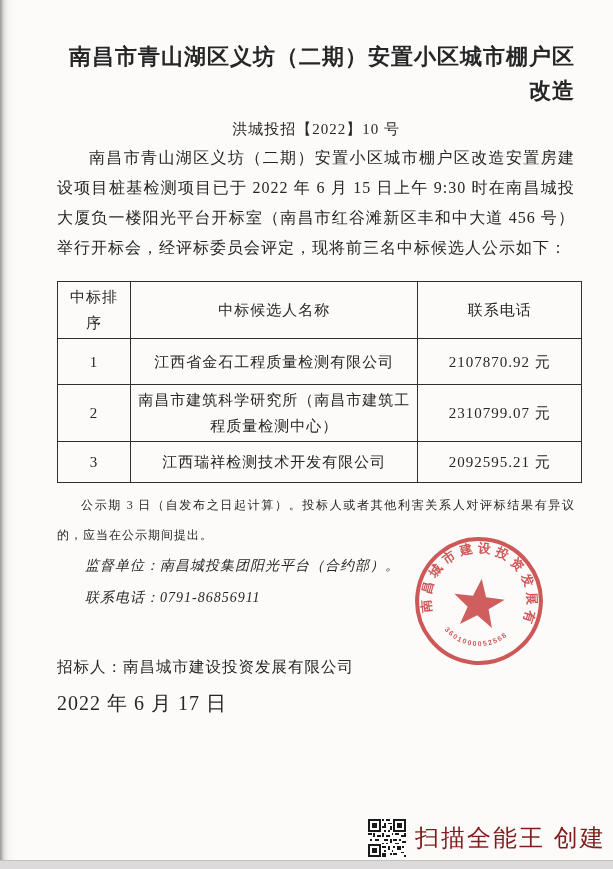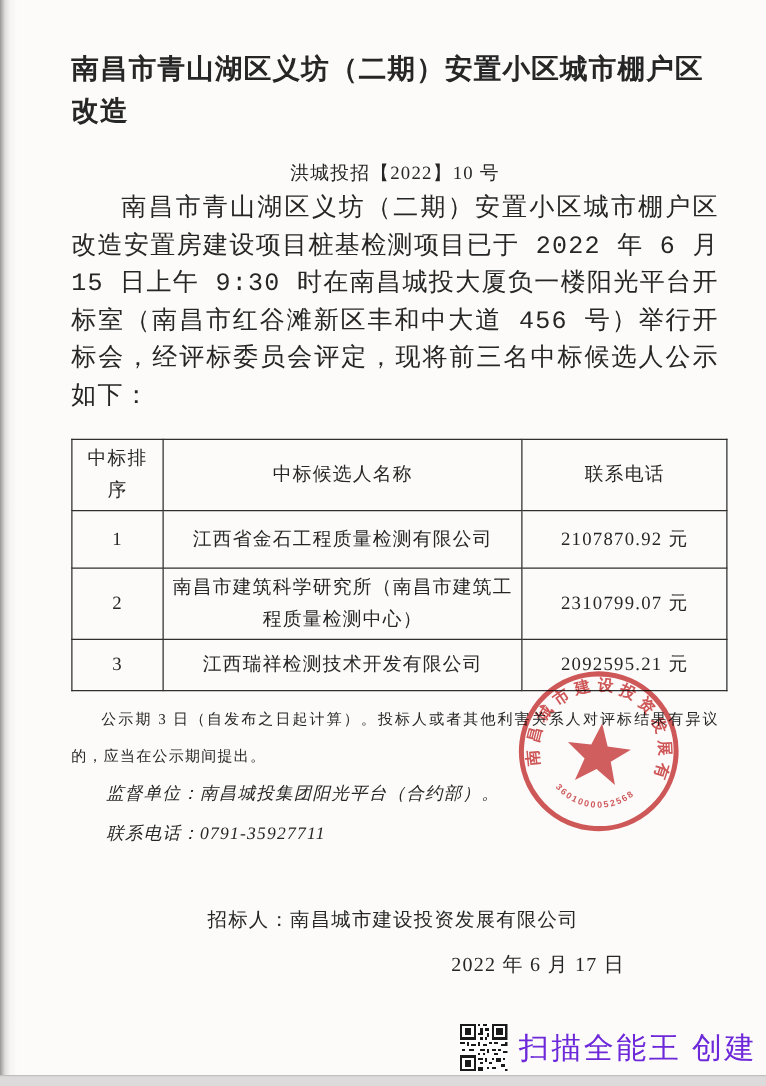--- a/index.html
+++ b/index.html
@@ -20,32 +20,32 @@
   }
   .edge-bottom{
     position:absolute;left:0;right:0;bottom:0;height:8px;
     background:#dcdada;border-top:1px solid #c3bfbf;
     pointer-events:none;
   }
   .content{
     position:absolute;left:57px;top:40px;width:518px;
   }
   .title{
-    text-align:left;font-weight:700;font-size:22px;line-height:34px;
+    text-align:right;font-weight:700;font-size:22px;line-height:34px;
     letter-spacing:1px;
-    font-family:Liberation Mono, monospace;
+    font-family:Liberation Serif, serif;
   }
   .doc-number{
-    text-align:center;font-size:15px;line-height:24px;margin-top:19px;
+    text-align:center;font-size:15px;line-height:24px;margin-top:9px;
     letter-spacing:1px;
   }
   .body-par{
     margin:2px 0 18px 0;
-    font-size:20px;line-height:30px;letter-spacing:1px;
-    text-align:justify;text-indent:2em;font-family:Liberation Mono, monospace;
+    font-size:16px;line-height:30px;letter-spacing:1px;
+    text-align:justify;text-indent:2em;
   }
   table.bid{
     border-collapse:collapse;margin-top:9px;
     width:525px;table-layout:fixed;
     font-size:15px;
   }
   table.bid th, table.bid td{
     border:1.6px solid #2f2f2f;
     text-align:center;vertical-align:middle;
     font-weight:400;padding:2px 6px;
@@ -64,26 +64,26 @@
     text-align:justify;text-indent:2em;
   }
   .info-line{
     font-size:14px;line-height:32px;letter-spacing:1px;
     text-indent:2em;
     font-style:italic;
   }
   .bidder-line{
     margin-top:38px;
     font-size:15.5px;line-height:30px;letter-spacing:1px;
-    text-align:center;padding-right:3px;
+    text-align:left;padding-right:3px;
   }
   .date-line{
     margin-top:6px;
-    font-size:16px;line-height:30px;letter-spacing:1px;
-    text-align:right;padding-right:75px;
+    font-size:20px;line-height:30px;letter-spacing:1px;
+    padding-right:75px;
   }
   
   .seal{
     position:absolute;left:408px;top:530px;width:142px;height:142px;
     mix-blend-mode:multiply;opacity:.92;
     transform:rotate(7deg);
     pointer-events:none;
   }
   
   .scan-mark{
@@ -135,21 +135,21 @@
         <td>3</td>
         <td>江西瑞祥检测技术开发有限公司</td>
         <td>2092595.21 元</td>
       </tr>
     </tbody>
       </table>
 
     <p class="notes">公示期 3 日（自发布之日起计算）。投标人或者其他利害关系人对评标结果有异议的，应当在公示期间提出。</p>
 
     <div class="info-line">监督单位：南昌城投集团阳光平台（合约部）。</div>
-    <div class="info-line">联系电话：0791-35927711</div>
+    <div class="info-line">联系电话：0791-86856911</div>
 
     <div class="bidder-line">招标人：南昌城市建设投资发展有限公司</div>
     <div class="date-line">2022 年 6 月 17 日</div>
 
   </div>
 
   <svg class="seal" viewBox="0 0 140 140">
     <circle cx="70" cy="70" r="61" fill="none" stroke="#c9393b" stroke-width="4" opacity="0.92"></circle>
     <polygon points="70,48 76.5,65.5 95,65.8 80.4,77 85.9,94.8 70,84.2 54.1,94.8 59.6,77 45,65.8 63.5,65.5" fill="#c9393b" opacity="0.88"></polygon>
     <defs>
@@ -211,19 +211,19 @@
           <rect x="19" y="15" width="1" height="1"></rect>
         <rect x="9" y="17" width="1" height="1"></rect>
           <rect x="13" y="17" width="1" height="1"></rect>
           <rect x="18" y="18" width="2" height="1"></rect>
         <rect x="8" y="19" width="2" height="2"></rect>
           <rect x="12" y="19" width="1" height="1"></rect>
           <rect x="14" y="19" width="2" height="1"></rect>
           <rect x="20" y="20" width="1" height="1"></rect>
       </g>
     </svg>
-    <span class="scan-text" style="color: #6d28d9;">扫描全能王 创建</span>
+    <span class="scan-text" style="color: #7f1d1d;">扫描全能王 创建</span>
   </div>
 
   <div class="edge-left"></div>
   <div class="edge-bottom"></div>
 
 </div>
 
 </body></html>

